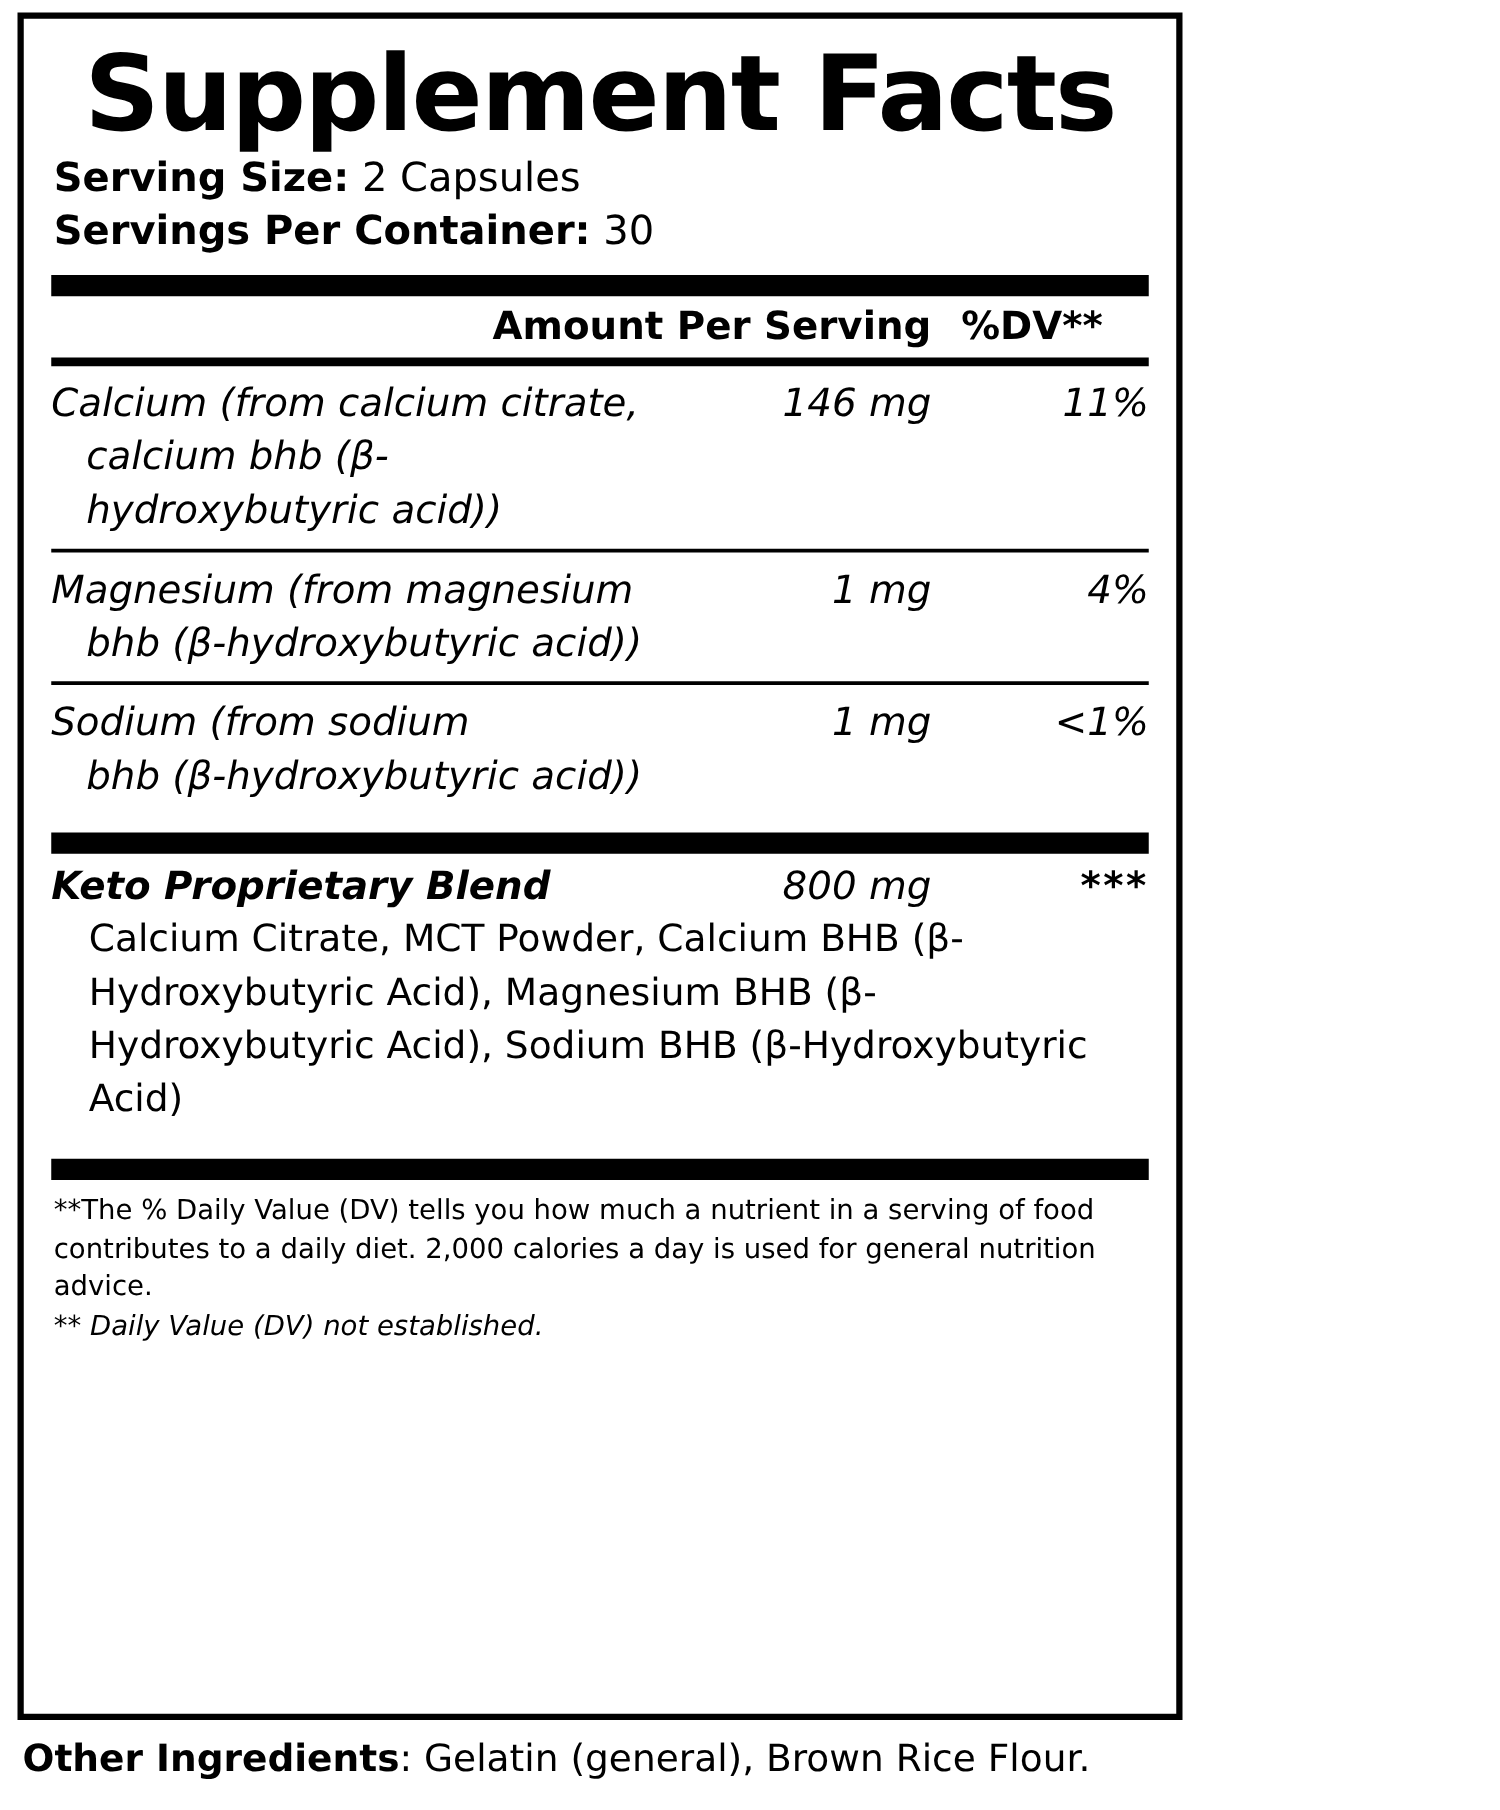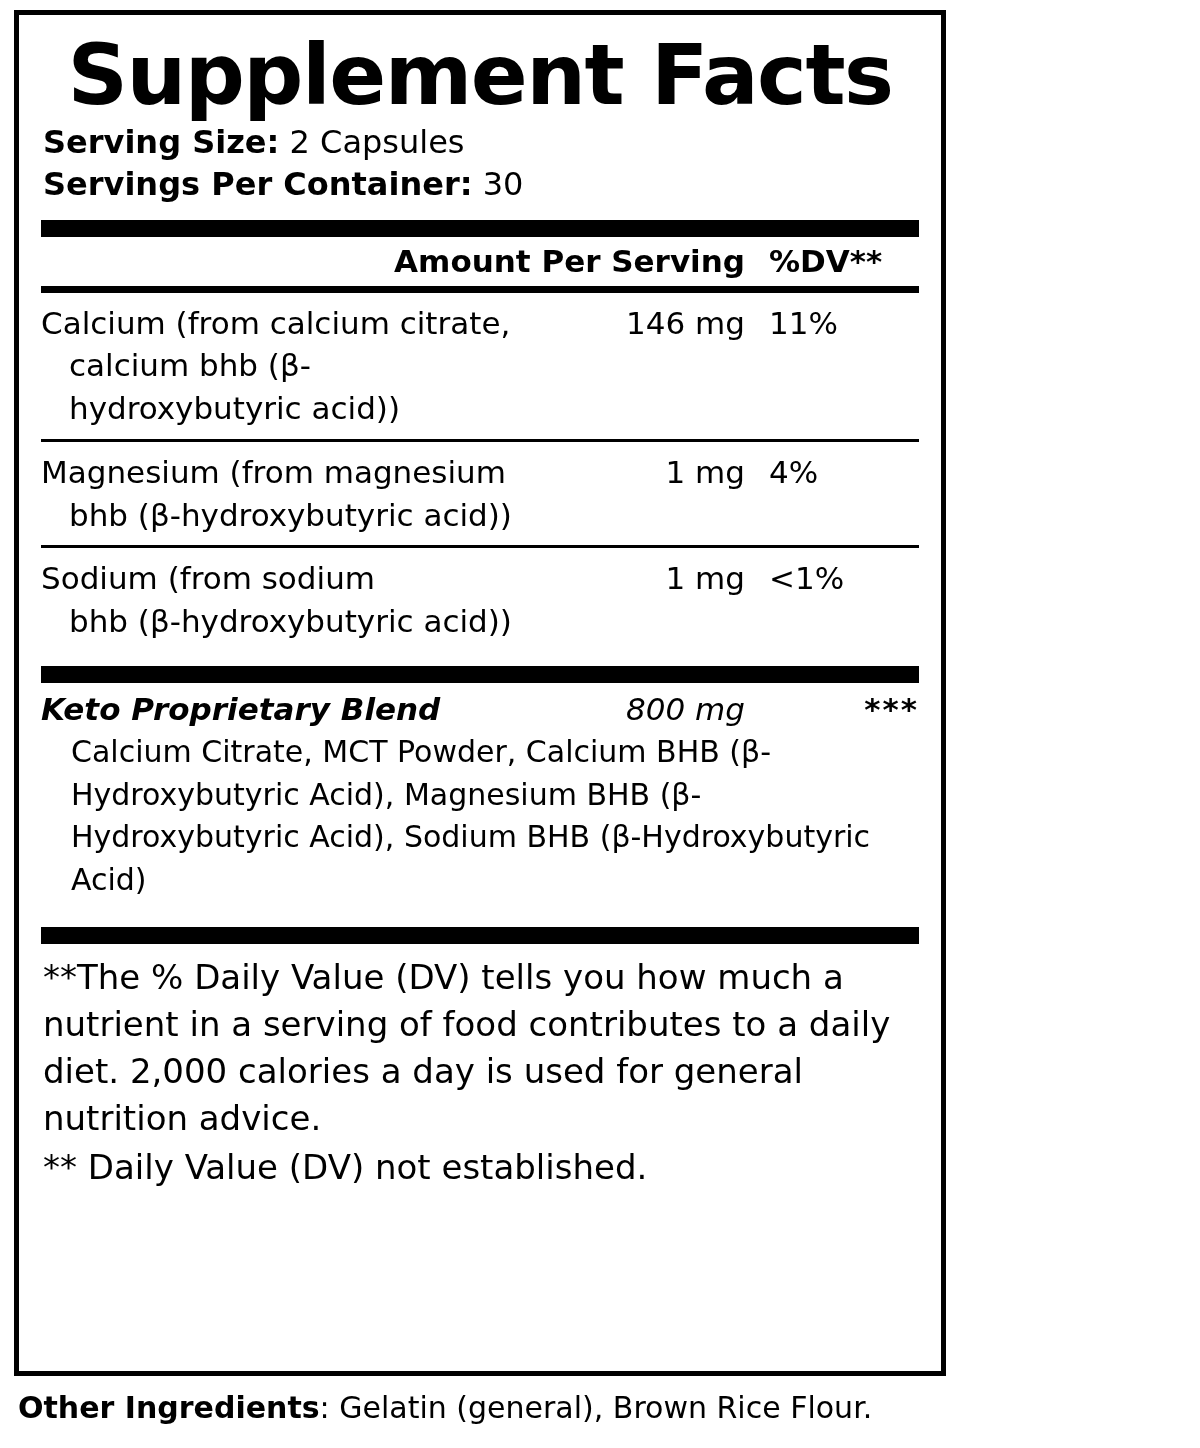--- a/index.html
+++ b/index.html
@@ -75,37 +75,39 @@
   }
   .hdr-dv {
     width: 150px;
   }
   .nutrient {
     display: flex;
     align-items: flex-start;
     font-size: 31px;
     padding: 9px 0 9px 0;
     line-height: 1.38;
+    font-style: italic;
   }
   .nutrient .name {
     flex: 1 1 auto;
     padding-right: 10px;
   }
   .nutrient .name .indent {
     display: block;
     padding-left: 28px;
   }
   .nutrient .amt {
     width: 210px;
     text-align: right;
     padding-right: 24px;
     flex: none;
   }
   .nutrient .dv {
     width: 150px;
+    text-align: right;
     flex: none;
   }
   .blend-row {
     display: flex;
     align-items: flex-start;
     font-size: 31px;
     padding: 8px 0 0 0;
     font-style: italic;
   }
   .blend-row .name {
@@ -124,26 +126,27 @@
     flex: none;
     font-weight: 700;
     letter-spacing: 2px;
   }
   .blend-ingredients {
     font-size: 30px;
     line-height: 1.42;
     padding: 4px 18px 12px 30px;
   }
   .footnotes {
-    font-size: 34px;
+    font-size: 22px;
     line-height: 1.38;
     padding: 10px 22px 0 2px;
   }
   .footnote-2 {
     padding-top: 2px;
+    font-style: italic;
   }
   .other {
     font-size: 30px;
     padding: 12px 0 0 4px;
     line-height: 1.3;
   }
   .other b {
     font-weight: 700;
   }
 </style>

